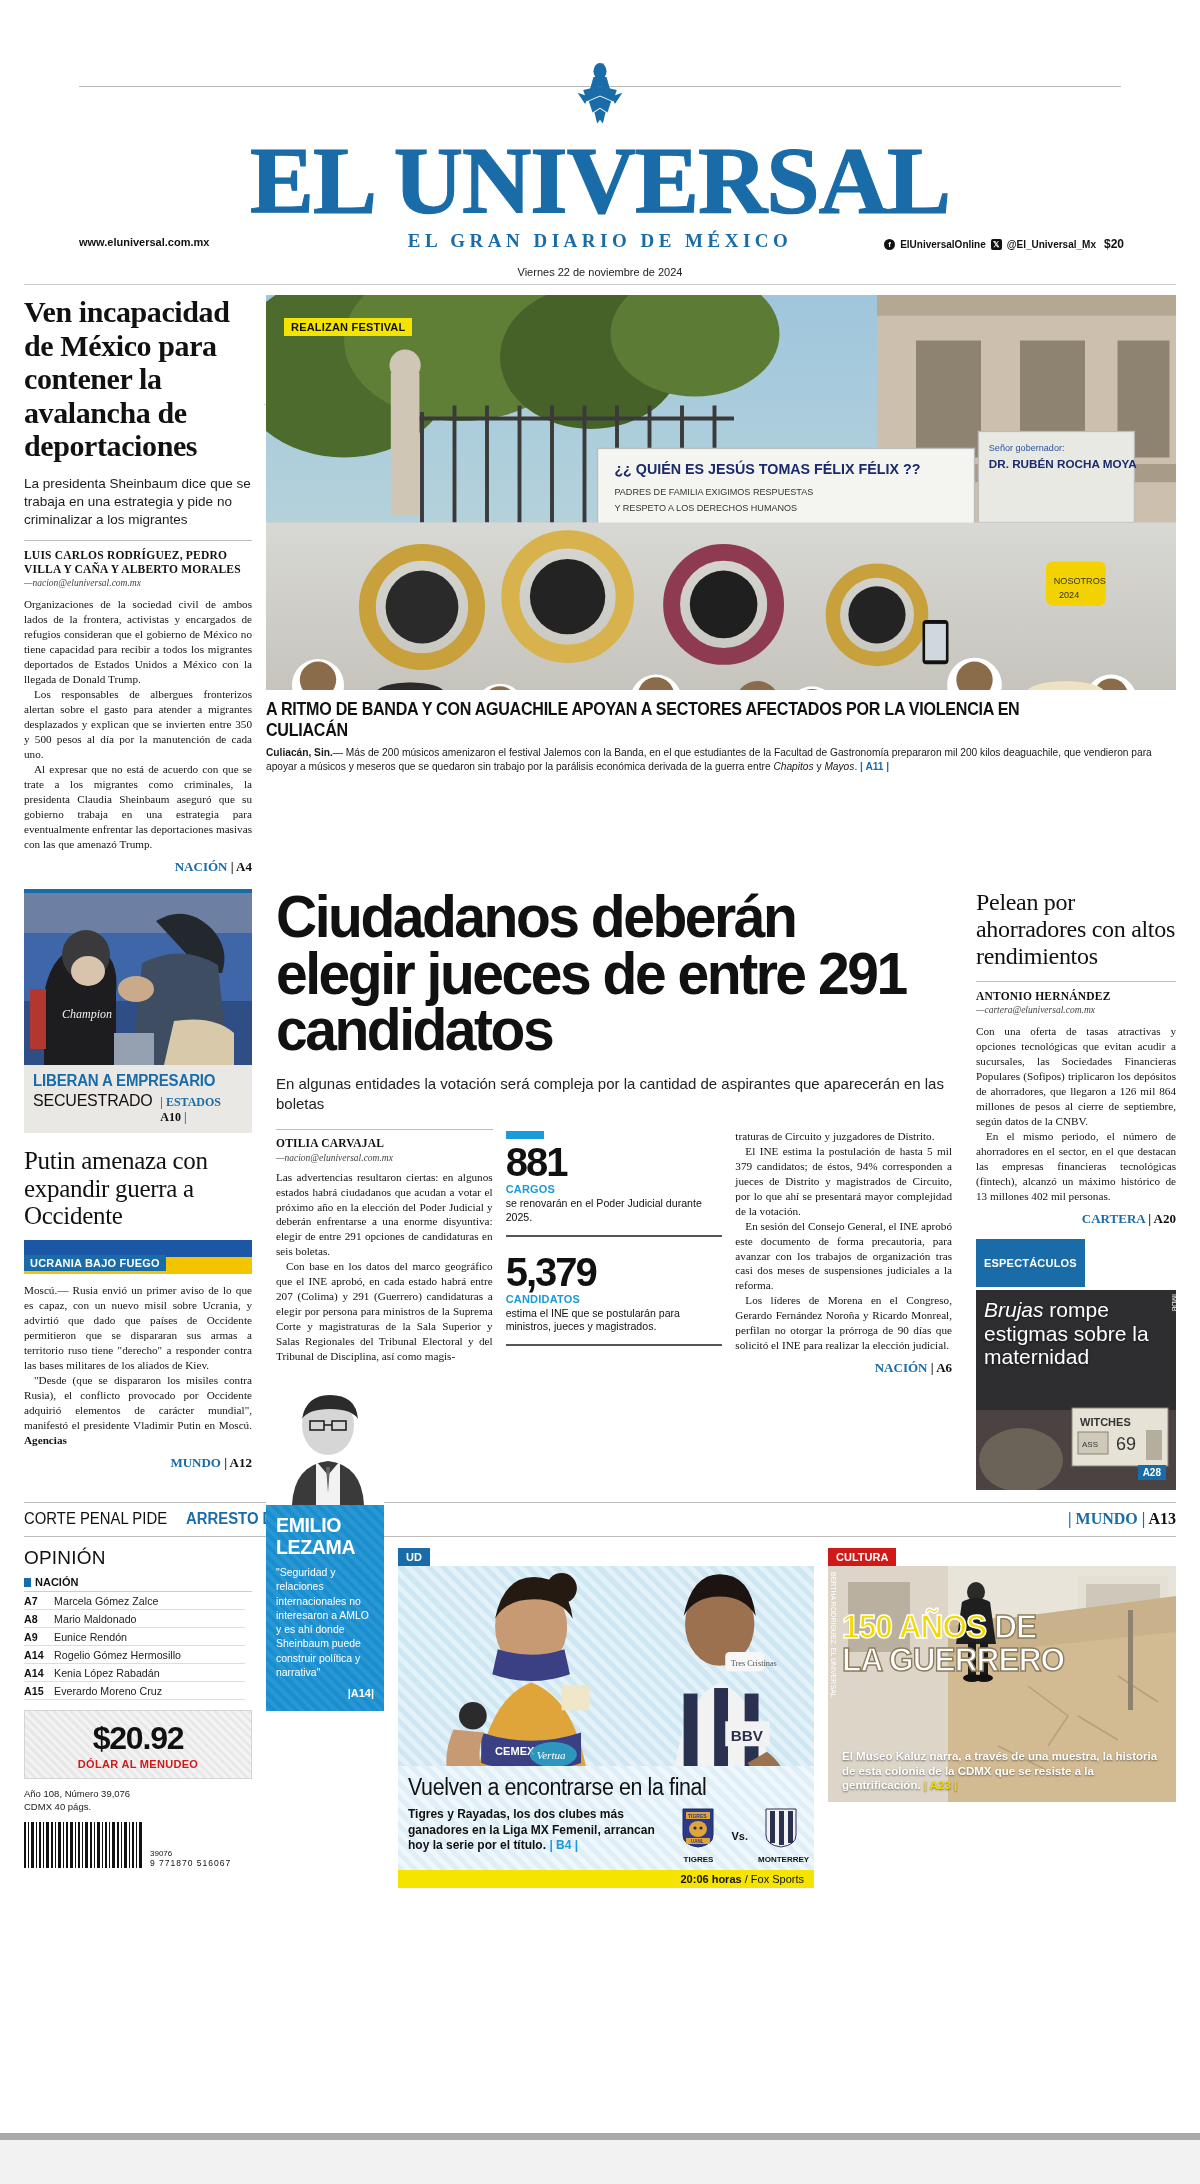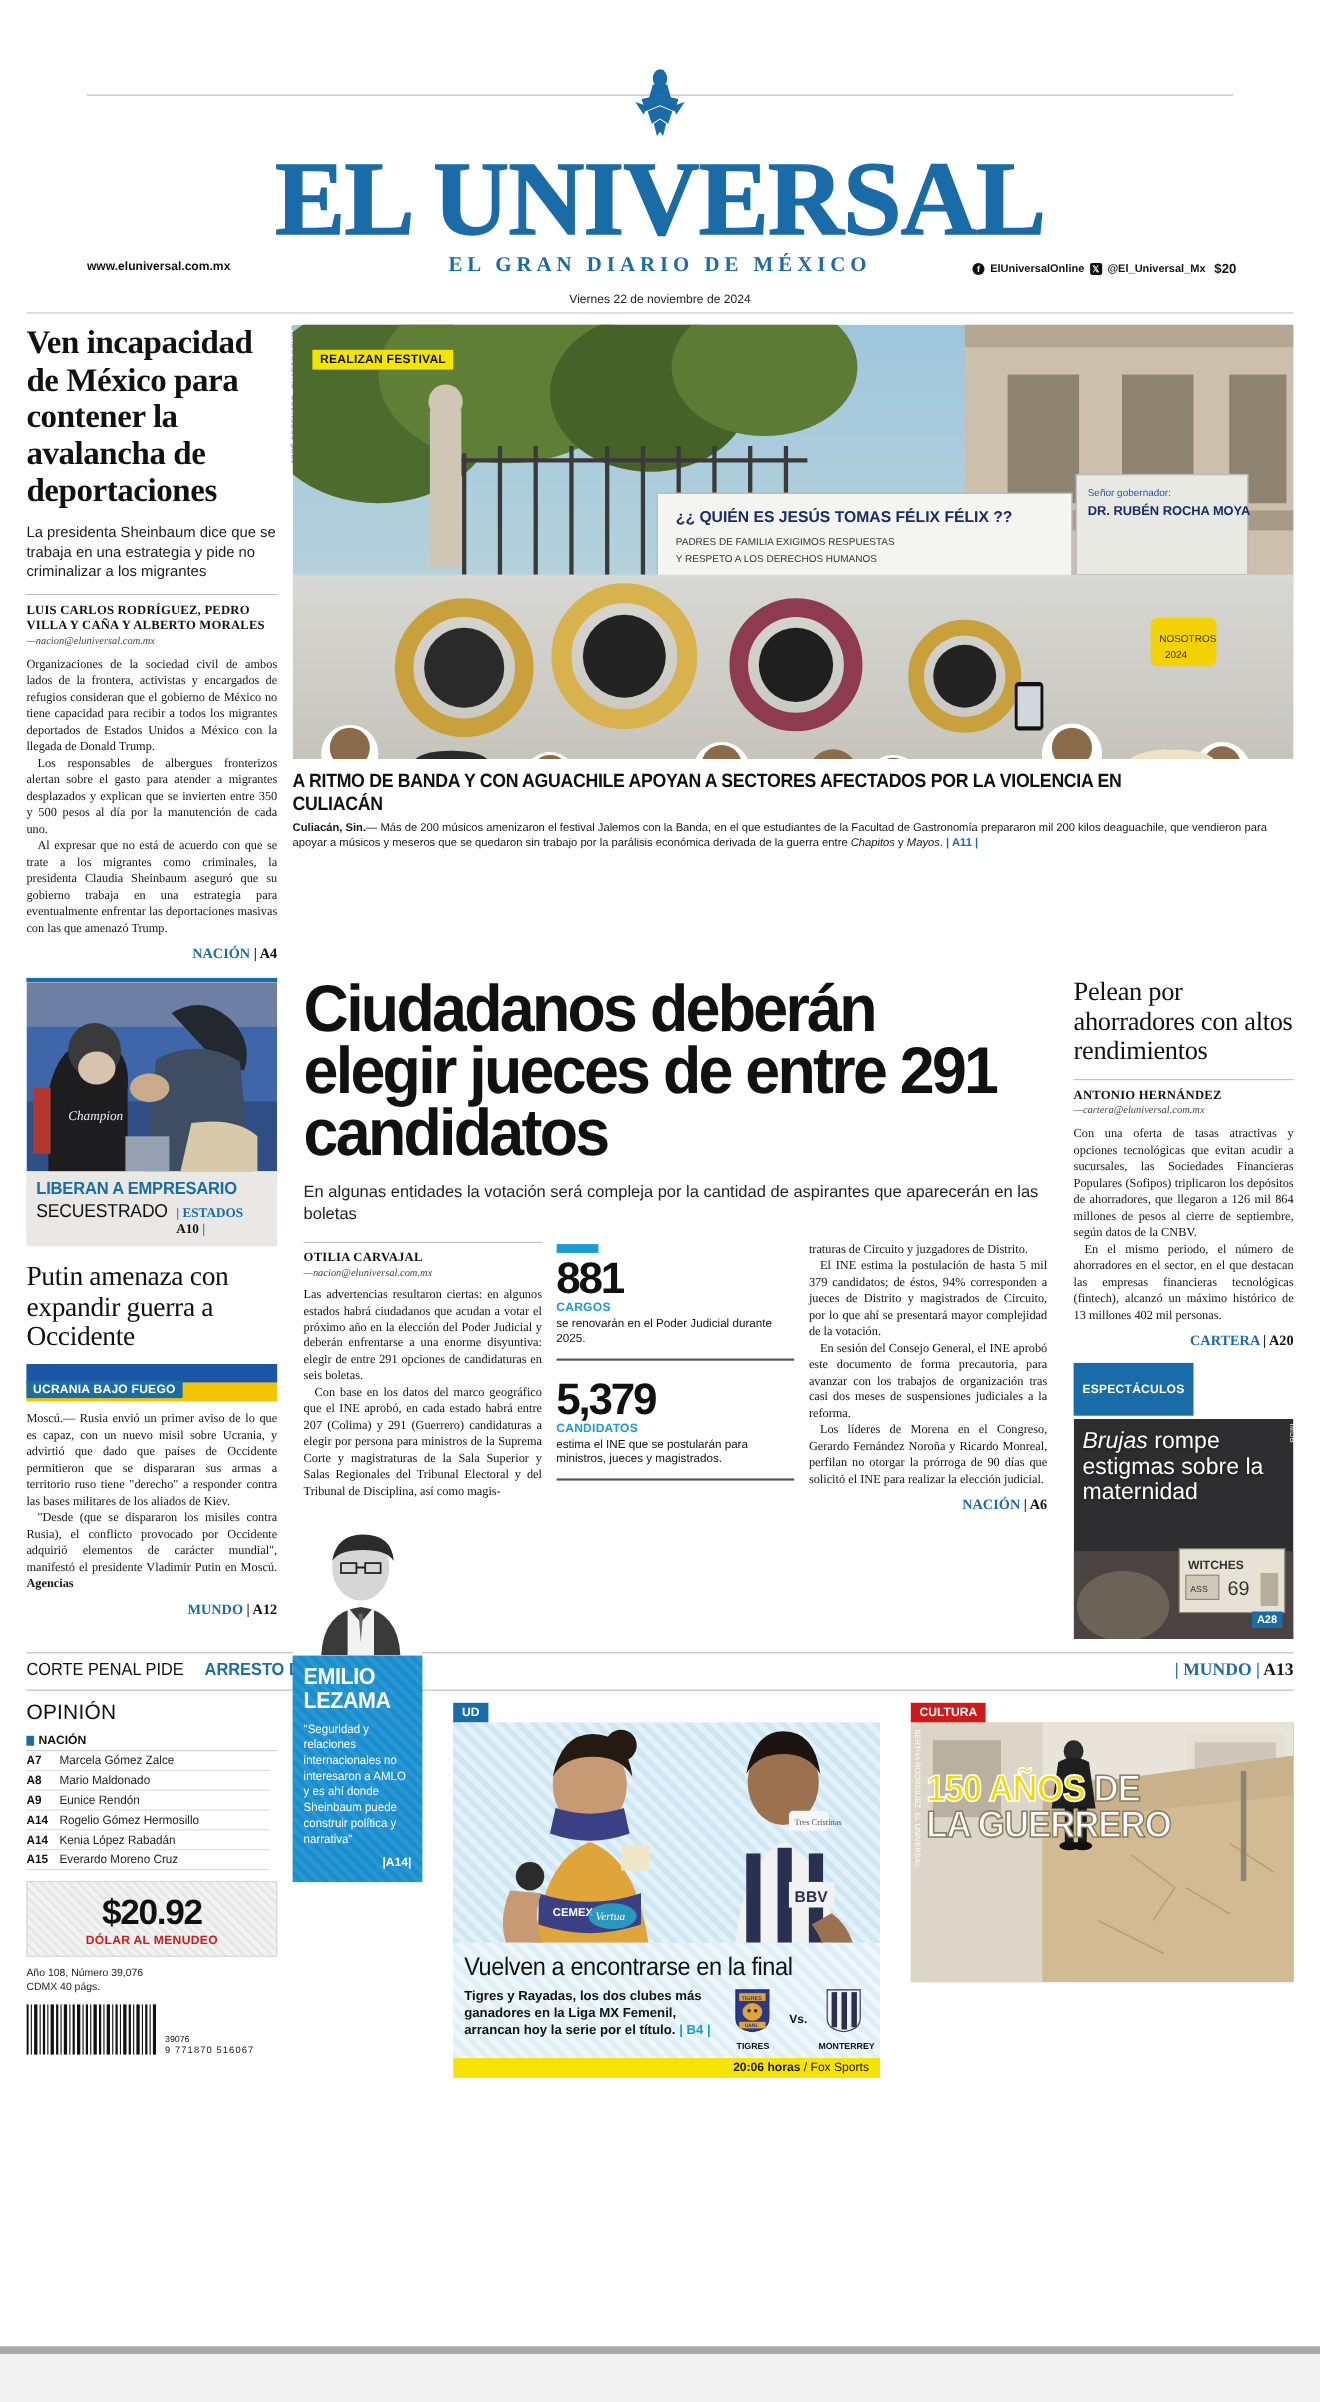--- a/index.html
+++ b/index.html
@@ -663,21 +663,21 @@
           </svg>
         </div>
         <div>
           <div style="font-size:8px">39076</div>
           <div class="bc-num">9 771870 516067</div>
         </div>
       </div>
     </div>
 
     <div class="bc">
-      <div style="display:flex; gap:28px;">
+      <div style="display:flex; gap:14px;">
 
         <div style="width:118px; flex:0 0 118px; margin-top:-170px;">
           <div class="emilio-wrap">
             <div class="emilio-photo">
               <svg class="art" viewBox="0 0 118 120" preserveAspectRatio="xMidYMid slice">
                 <rect width="118" height="120" fill="#ffffff"></rect>
                 <ellipse cx="62" cy="40" rx="26" ry="30" fill="#d6d6d6"></ellipse>
                 <path d="M36 34 q4 -24 28 -24 q26 0 28 24 q-6 -10 -28 -10 q-22 0 -28 10 Z" fill="#2b2b2b"></path>
                 <rect x="44" y="36" width="14" height="9" fill="none" stroke="#222" stroke-width="1.6"></rect>
                 <rect x="66" y="36" width="14" height="9" fill="none" stroke="#222" stroke-width="1.6"></rect>
@@ -799,20 +799,24 @@
 
               <rect x="300" y="44" width="5" height="100" fill="#8e8270"></rect>
             </svg>
             <div class="cult-credit">BERTHA RODRIGUEZ. EL UNIVERSAL</div>
             <div class="cult-hd">
               <div class="l1">
                 <span class="y">150 AÑOS</span><span class="w"> DE</span>
               </div>
               <div class="l2">LA GUERRERO</div>
             </div>
+            <div class="cult-txt">
+              <span>El Museo Kaluz narra, a través de una muestra, la historia de esta colonia de la CDMX que se resiste a la gentrificación.</span>
+              <span class="pg">| A23 |</span>
+            </div>
           </div>
         </div>
 
       </div>
     </div>
   </div>
 
   <div class="grey-bar"></div>
   <div class="grey-footer"></div>
 </div>

